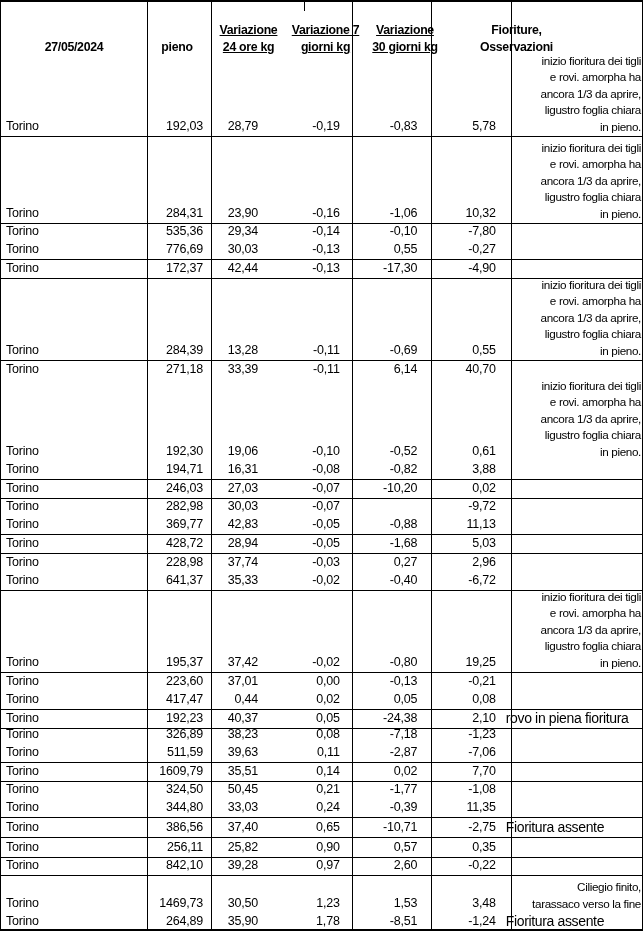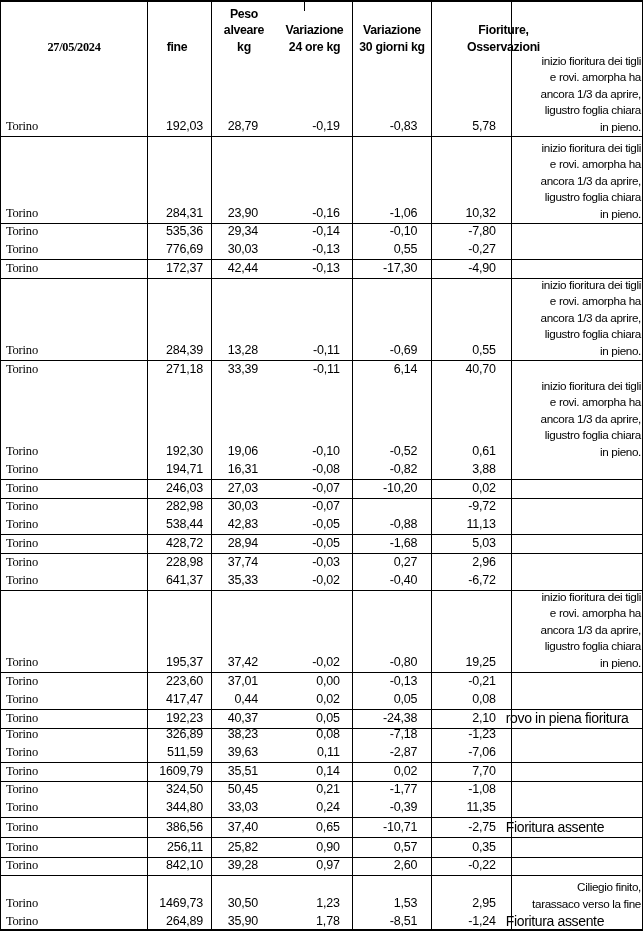--- a/index.html
+++ b/index.html
@@ -12,60 +12,59 @@
   
   .grp{display:flex;flex-direction:column;justify-content:flex-end;
     box-sizing:border-box;border-bottom:1px solid #000;overflow:visible;}
   .grp:last-child{border-bottom:none;}
   .grp.start{justify-content:flex-start;}
   .r{display:flex;height:18px;flex:none;}
   .r.pushbottom{margin-top:auto;}
   .r.pushtop{margin-bottom:auto;}
   .c{box-sizing:border-box;font-size:12.5px;line-height:17.5px;letter-spacing:-0.2px;
     white-space:nowrap;overflow:visible;}
-  .c1{width:146px;padding-left:5px;text-align:left;font-family:Liberation Serif, serif;}
+  .c1{width:146px;padding-left:5px;text-align:left;}
   .c2{width:64px;padding-right:4px;text-align:right;}
   .c3{width:66px;padding-right:14px;text-align:right;}
   .c4{width:75px;padding-right:6px;text-align:right;}
   .c5{width:79px;padding-right:6px;text-align:right;}
   .c6{width:80px;padding-right:6px;text-align:right;}
   .c7{width:143px;position:relative;text-align:left;}
   
   .hdr{display:flex;align-items:flex-end;height:57px;flex:none;}
   .hc{font-weight:bold;text-align:center;white-space:pre-line;line-height:16.3px;
     font-size:12.3px;letter-spacing:-0.3px;padding-bottom:4px;}
   .hdr .c1{padding-left:0;}
   .hdr .c3{padding-right:0;}
-  .hdr .c4,.hdr .c5,.hdr .c6{padding-right:0;}
+  .hdr .c4,.hdr .c5,.hdr .c6{padding-right:0;text-decoration:underline;}
   
   .obs-anchor{position:absolute;left:4px;right:1px;bottom:1px;line-height:16.4px;
     white-space:pre-line;font-size:11.7px;letter-spacing:-0.35px;text-align:right;}
   .obs-inline{padding-left:4px;font-size:14px;letter-spacing:-0.35px;}
 </style>
 </head>
 <body>
 
 <div class="table">
 
   <div class="vline" style="left:146px"></div>
   <div class="vline" style="left:210px"></div>
   <div class="vseg" style="left:303px"></div>
   <div class="vline" style="left:351px"></div>
   <div class="vline" style="left:430px"></div>
   <div class="vline" style="left:510px"></div>
 
   <div class="grp start" style="height:135px">
     <div class="hdr">
       <div class="c c1 hc">27/05/2024</div>
-      <div class="c c2 hc">fine</div>
-      <div class="c c3 hc">Peso
-alveare
-kg</div>
+      <div class="c c2 hc">pieno</div>
       <div class="c c4 hc">Variazione
 24 ore kg</div>
+      <div class="c c5 hc">Variazione 7
+giorni kg</div>
       <div class="c c6 hc">Variazione
 30 giorni kg</div>
       <div class="c c7 hc">Fioriture,
 Osservazioni</div>
     </div>
     <div class="r pushbottom">
       <div class="c c1">Torino</div>
       <div class="c c2">192,03</div>
       <div class="c c3">28,79</div>
       <div class="c c4">-0,19</div>
@@ -203,21 +202,21 @@
       <div class="c c1">Torino</div>
       <div class="c c2">282,98</div>
       <div class="c c3">30,03</div>
       <div class="c c4">-0,07</div>
       <div class="c c5"></div>
       <div class="c c6">-9,72</div>
       <div class="c c7"></div>
     </div>
     <div class="r">
       <div class="c c1">Torino</div>
-      <div class="c c2">538,44</div>
+      <div class="c c2">369,77</div>
       <div class="c c3">42,83</div>
       <div class="c c4">-0,05</div>
       <div class="c c5">-0,88</div>
       <div class="c c6">11,13</div>
       <div class="c c7"></div>
     </div>
   </div>
 
   <div class="grp" style="height:19px">
     <div class="r">
@@ -393,21 +392,21 @@
     </div>
   </div>
 
   <div class="grp" style="height:55px">
     <div class="r">
       <div class="c c1">Torino</div>
       <div class="c c2">1469,73</div>
       <div class="c c3">30,50</div>
       <div class="c c4">1,23</div>
       <div class="c c5">1,53</div>
-      <div class="c c6">2,95</div>
+      <div class="c c6">3,48</div>
       <div class="c c7">
           <div class="obs-anchor">Ciliegio finito,
 tarassaco verso la fine</div>
         </div>
     </div>
     <div class="r">
       <div class="c c1">Torino</div>
       <div class="c c2">264,89</div>
       <div class="c c3">35,90</div>
       <div class="c c4">1,78</div>

